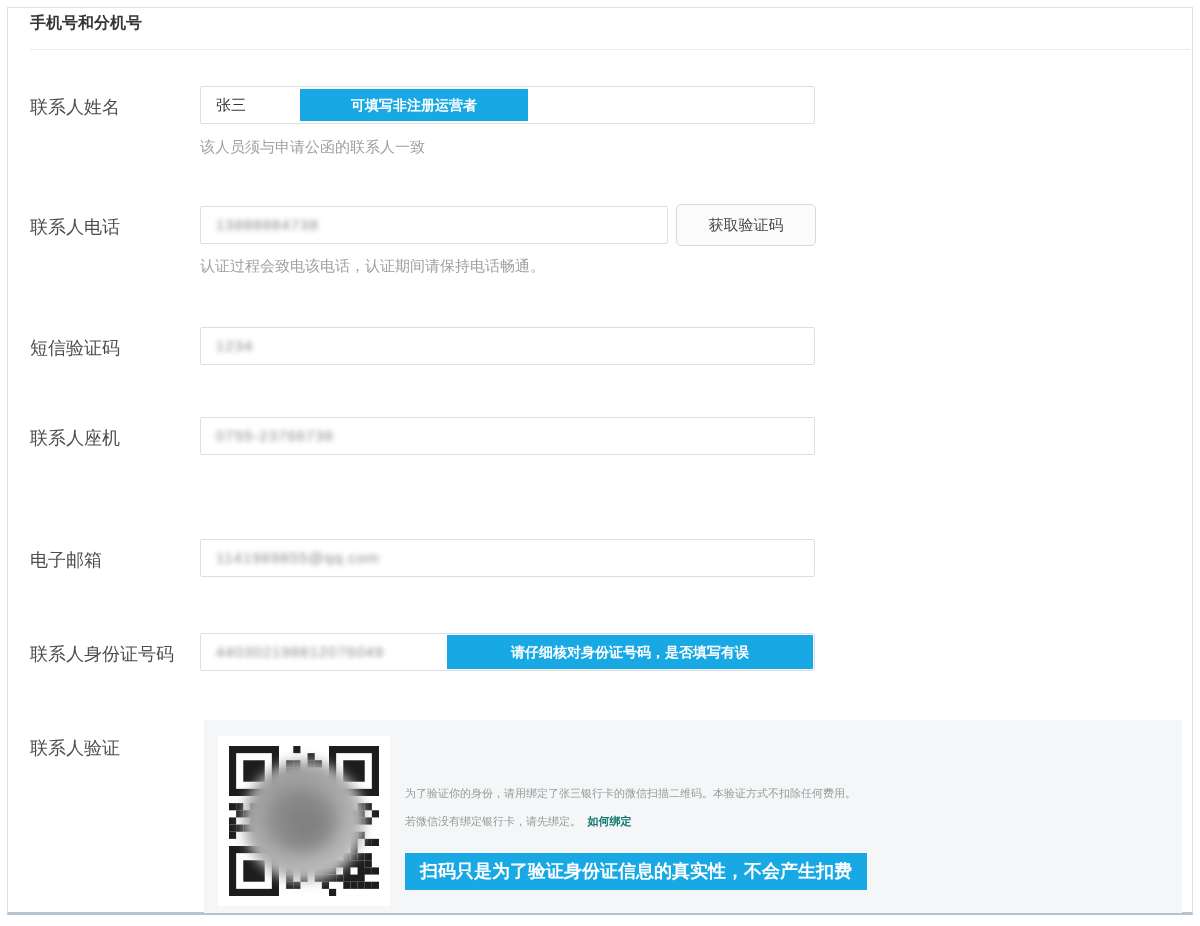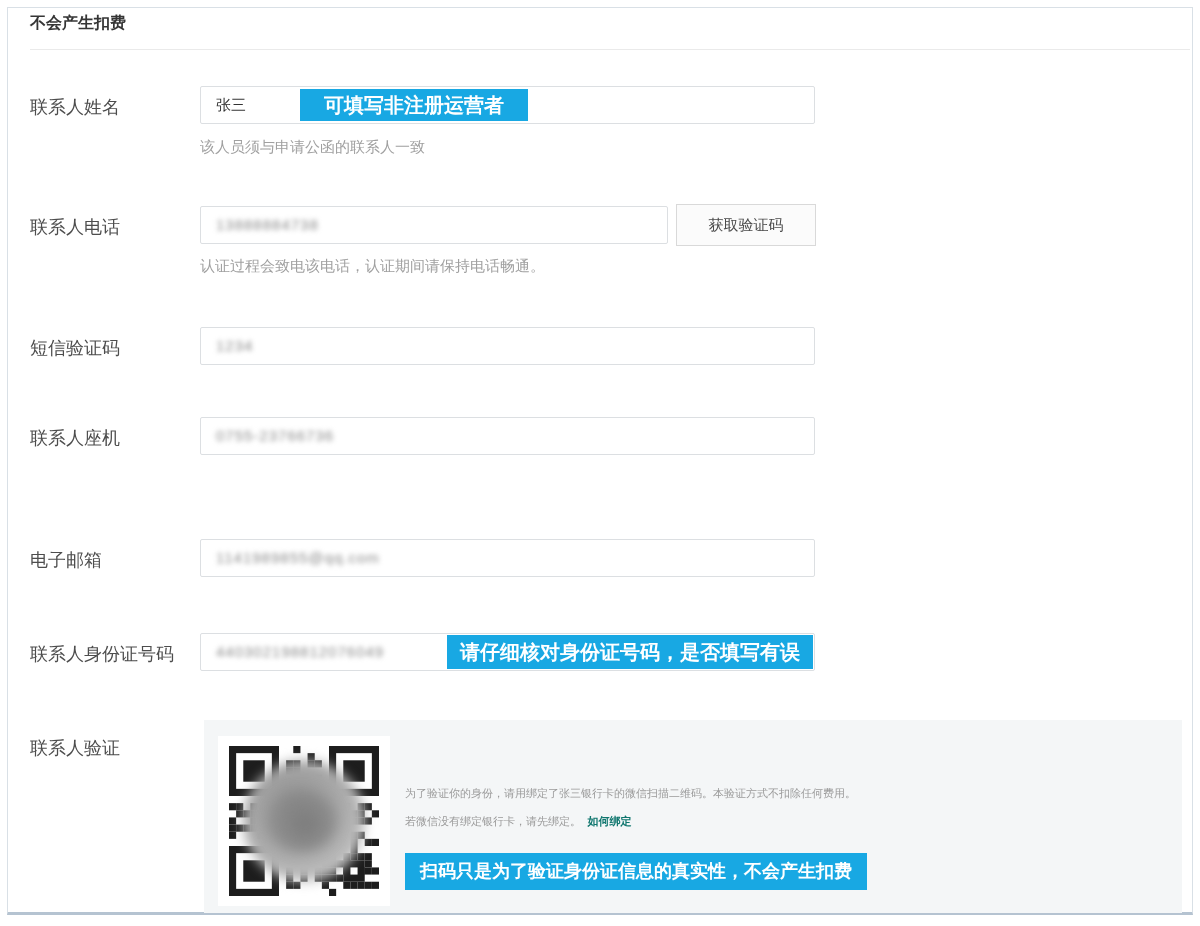--- a/index.html
+++ b/index.html
@@ -9,45 +9,45 @@
   .frame { position:absolute; left:7px; top:7px; width:1186px; height:908px;
            border:1px solid #d9e0e6; border-bottom:3px solid #b5c3d1; background:#fff; }
   .title { position:absolute; left:30px; top:13px; font-size:16px; font-weight:bold; color:#353535; }
   .divider { position:absolute; left:30px; top:49px; width:1160px; height:1px; background:#eaeaea; }
   .label { position:absolute; left:30px; font-size:18px; color:#4d4d4d; }
   .input { position:absolute; left:200px; width:615px; height:38px; background:#fff;
            border:1px solid #dcdfe2; border-radius:2px; font-size:15px; color:#333;
            line-height:36px; padding-left:15px; }
   .blurval { color:#8a8a8a; filter:blur(2.6px); letter-spacing:1px; }
   .helper { position:absolute; left:200px; font-size:15px; color:#a0a0a0; }
-  .badge { position:absolute; background:#18a8e3; color:#fff; font-size:20px; font-weight:bold;
+  .badge { position:absolute; background:#18a8e3; color:#fff; font-size:14px; font-weight:bold;
            text-align:center; white-space:nowrap; }
   .btn { position:absolute; left:676px; width:140px; height:42px; background:#fbfbfb;
-         border:1px solid #d9d9d9; border-radius:0; font-size:15px; color:#4a4a4a;
+         border:1px solid #d9d9d9; border-radius:5px; font-size:15px; color:#4a4a4a;
          text-align:center; line-height:40px; cursor:pointer; }
   .panel { position:absolute; left:204px; top:720px; width:978px; height:193px; background:#f4f6f7; }
   .qr-box { position:absolute; left:14px; top:16px; width:172px; height:170px; background:#fff; }
   .qr-wrap { position:absolute; left:11px; top:10px; width:150px; height:150px; }
   .qr-blob { position:absolute; border-radius:50%; filter:blur(6px); }
   .blob1 { left:14px; top:14px; width:122px; height:122px;
            background:radial-gradient(circle at 42% 38%, #8f8f8f 0%, #a8a8a8 45%, #c2c2c2 75%, rgba(210,210,210,.55) 100%); }
   .blob2 { left:38px; top:44px; width:70px; height:62px;
            background:radial-gradient(circle at 55% 55%, #7c7c7c 0%, rgba(150,150,150,.4) 100%); }
   .v-line { position:absolute; left:201px; font-size:11px; color:#9a9a9a; white-space:nowrap;font-family:Liberation Mono, monospace; }
   .v-link { color:#0f766e; font-weight:bold; cursor:pointer; }
   .banner { position:absolute; left:201px; top:133px; height:37px; line-height:37px; padding:0 15px;
             background:#18a8e3; color:#fff; font-size:18px; font-weight:bold; white-space:nowrap; }
 </style>
 </head>
 <body>
 
 <div class="stage">
   <div class="frame"></div>
 
-  <div class="title">不会产生扣费</div>
+  <div class="title">手机号和分机号</div>
   <div class="divider"></div>
 
   <div class="label" style="top:95px">联系人姓名</div>
   <div class="input" style="top:86px">
     <span>张三</span>
   </div>
   <div class="badge" style="left:300px; top:89px; width:228px; height:32px; line-height:32px">可填写非注册运营者</div>
   <div class="helper" style="top:138px">该人员须与申请公函的联系人一致</div>
 
   <div class="label" style="top:215px">联系人电话</div>

